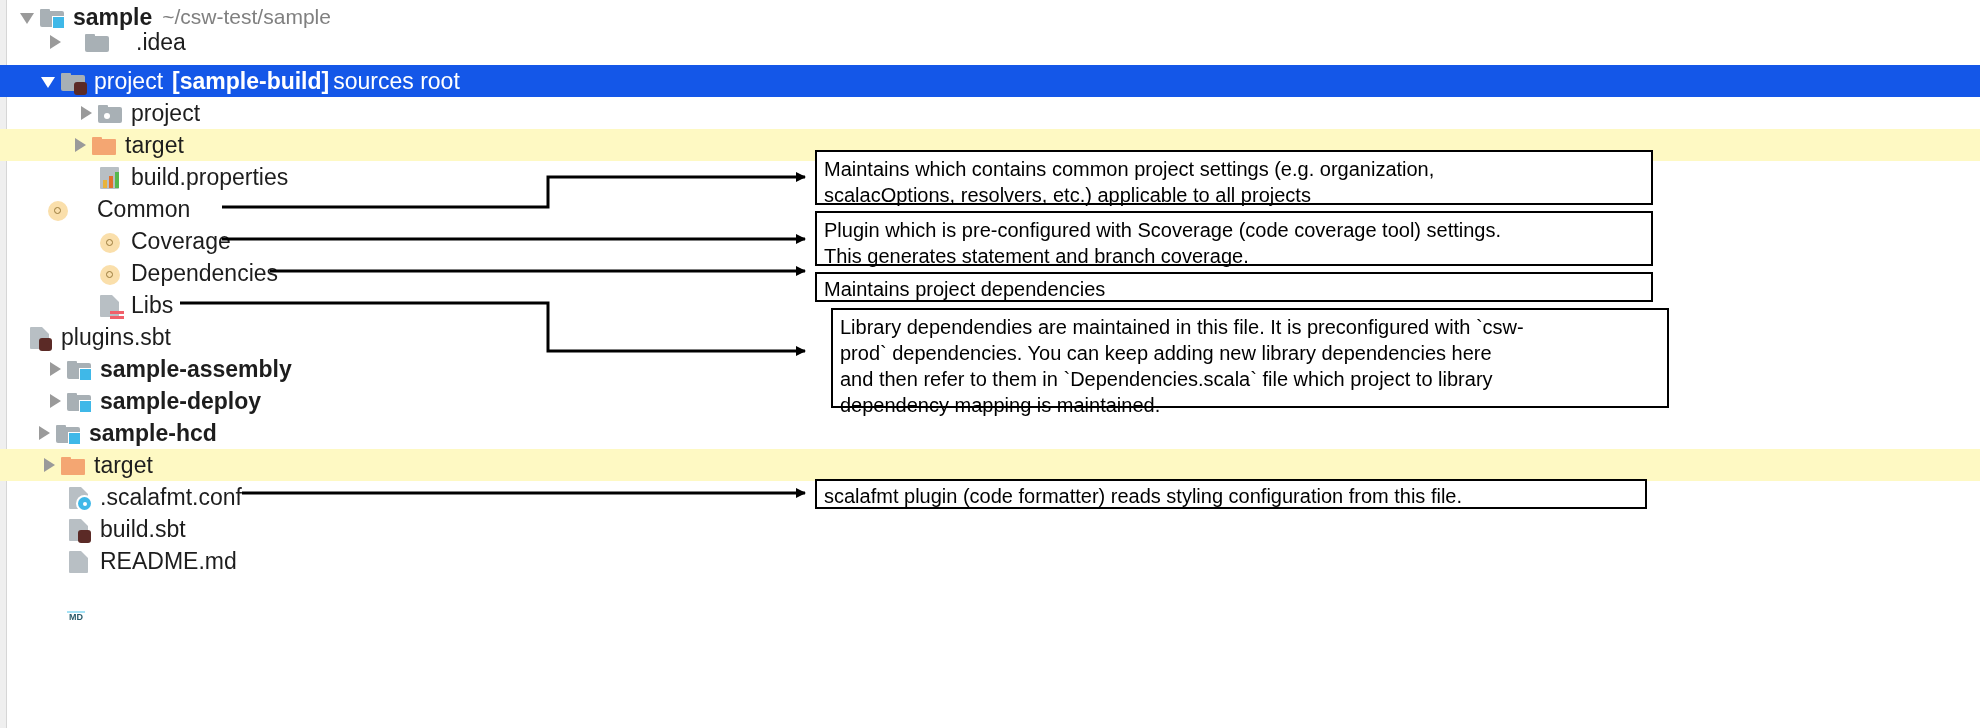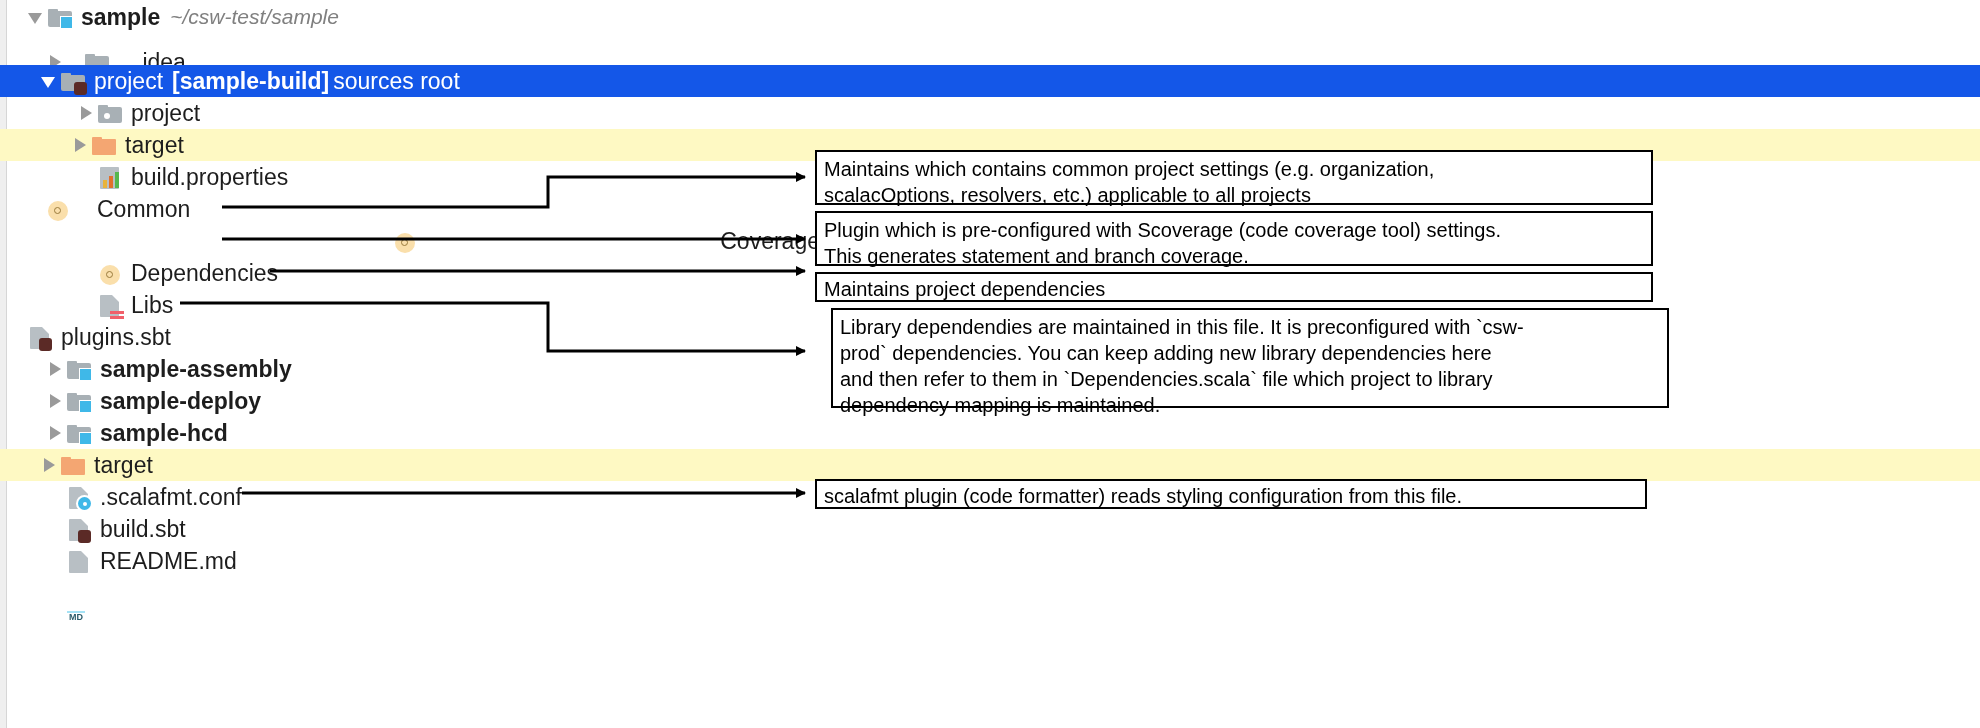--- a/index.html
+++ b/index.html
@@ -87,21 +87,20 @@
     height: 26px;
     position: relative;
     margin-right: 7px;
   }
   .label { line-height: 40px; }
   .label.bold { font-weight: bold; }
   .sublabel {
     color: #808080;
     font-size: 21px;
     margin-left: 10px;
-    font-style: italic;
   }
   .tagbold { font-weight: bold; margin-left: 9px; }
   .tagnorm { margin-left: 4px; }
 
   
   .ic-folder-gray, .ic-folder-orange, .ic-folder-module, .ic-folder-src {
     position: absolute; left: 0; top: 5px;
     width: 24px; height: 18px;
   }
   .ic-folder-gray::before, .ic-folder-module::before, .ic-folder-src::before {
@@ -209,31 +208,31 @@
     left: 0; top: 0;
     width: 1980px; height: 728px;
     pointer-events: none;
   }
 </style>
 </head>
 <body>
 
 <div id="tree">
   <div class="gutter"></div>
-<div class="row" style="top: 1px; height: 32px; padding-left: 20px;">
+<div class="row" style="top: 1px; height: 32px; padding-left: 12px;">
       <span class="tri down"></span>
       <span class="icon">
         <span class="ic-folder-module">
           <span class="badge-blue"></span>
         </span>
       </span>
       <span class="label bold">sample</span>
       <span class="sublabel">~/csw-test/sample</span>
     </div>
-    <div class="row" style="top: 46px; height: 32px; padding-left: 39px; gap: 18px;">
+    <div class="row" style="top: 26px; height: 32px; padding-left: 39px; gap: 18px;">
       <span class="tri right"></span>
       <span class="icon">
         <span class="ic-folder-gray"></span>
       </span>
       <span class="label">.idea</span>
     </div>
     <div class="row sel" style="top: 65px; height: 32px; padding-left: 39px;">
       <span class="tri down"></span>
       <span class="icon">
         <span class="ic-folder-module">
@@ -271,21 +270,21 @@
       </span>
       <span class="label">build.properties</span>
     </div>
     <div class="row" style="top: 193px; height: 32px;  gap: 18px;">
       <span class="tri none"></span>
       <span class="icon">
         <span class="ic-circle"></span>
       </span>
       <span class="label">Common</span>
     </div>
-    <div class="row" style="top: 225px; height: 32px; padding-left: 70px; justify-content: space-between;">
+    <div class="row" style="top: 225px; height: 32px; padding-left: 70px;">
       <span class="tri none"></span>
       <span class="icon">
         <span class="ic-circle"></span>
       </span>
       <span class="label">Coverage</span>
     </div>
     <div class="row" style="top: 257px; height: 32px; padding-left: 70px;">
       <span class="tri none"></span>
       <span class="icon">
         <span class="ic-circle"></span>
@@ -319,21 +318,21 @@
     </div>
     <div class="row" style="top: 385px; height: 32px; padding-left: 39px;">
       <span class="tri right"></span>
       <span class="icon">
         <span class="ic-folder-module">
           <span class="badge-blue"></span>
         </span>
       </span>
       <span class="label bold">sample-deploy</span>
     </div>
-    <div class="row" style="top: 417px; height: 32px; padding-left: 39px;">
+    <div class="row" style="top: 417px; height: 32px; padding-left: 28px;">
       <span class="tri right"></span>
       <span class="icon">
         <span class="ic-folder-module">
           <span class="badge-blue"></span>
         </span>
       </span>
       <span class="label bold">sample-hcd</span>
     </div>
     <div class="row hl" style="top: 449px; height: 32px; padding-left: 39px;">
       <span class="tri right"></span>

